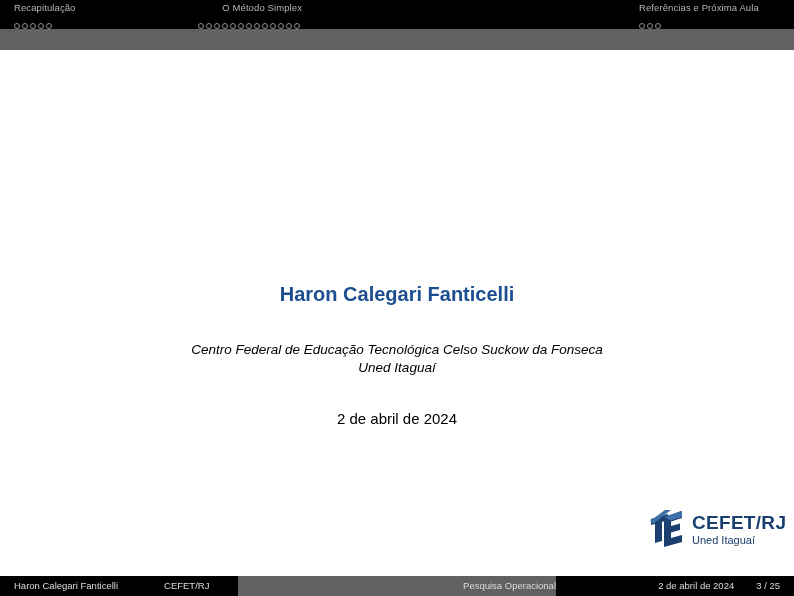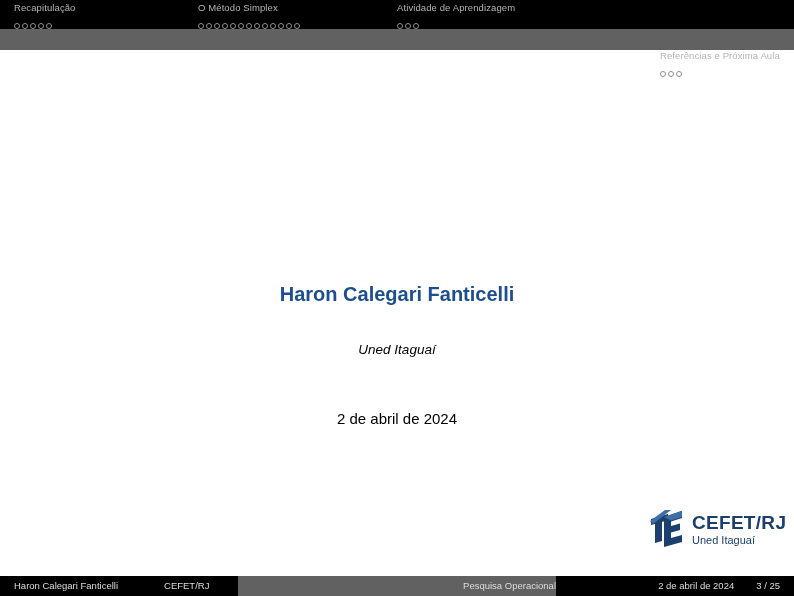--- a/index.html
+++ b/index.html
@@ -209,48 +209,43 @@
 
   <div class="nav-bar">
 
     <div class="nav-section" style="left:14px;">
       <span class="nav-label">Recapitulação</span>
       <span class="nav-dots">
         <span class="nav-dot"></span><span class="nav-dot"></span><span class="nav-dot"></span><span class="nav-dot"></span><span class="nav-dot"></span>
       </span>
     </div>
 
-    <div class="nav-section" style="left:198px;">
+    <div class="nav-section" style="left:198px;text-align:right;">
       <span class="nav-label">O Método Simplex</span>
       <span class="nav-dots">
         <span class="nav-dot"></span><span class="nav-dot"></span><span class="nav-dot"></span><span class="nav-dot"></span><span class="nav-dot"></span><span class="nav-dot"></span><span class="nav-dot"></span><span class="nav-dot"></span><span class="nav-dot"></span><span class="nav-dot"></span><span class="nav-dot"></span><span class="nav-dot"></span><span class="nav-dot"></span>
       </span>
     </div>
 
-    <div class="nav-section" style="left:397px;">
-      <span class="nav-label">Atividade de Aprendizagem</span>
-      <span class="nav-dots">
-        <span class="nav-dot"></span><span class="nav-dot"></span><span class="nav-dot"></span>
-      </span>
-    </div>
-
-    <div class="nav-section" style="left:660px;margin-top:48px;">
+
+    <div class="nav-section" style="left:639px;">
       <span class="nav-label">Referências e Próxima Aula</span>
       <span class="nav-dots">
         <span class="nav-dot"></span><span class="nav-dot"></span><span class="nav-dot"></span>
       </span>
     </div>
   </div>
 
   <div class="nav-underbar"></div>
 
 
   <div class="author">Haron Calegari Fanticelli</div>
 
   <div class="institute">
+    <span>Centro Federal de Educação Tecnológica Celso Suckow da Fonseca</span>
     <span class="line2">Uned Itaguaí</span>
   </div>
 
   <div class="date">2 de abril de 2024</div>
 
   <div class="logo">
     <svg class="logo-mark" viewBox="0 0 40 42">
       <path d="M3 11 L20 6 L20 12 L14 14 L14 33 L7 35 L7 16 L3 17 Z" fill="#1b3f6e"></path>
       <path d="M16 9 L34 3 L34 10 L23 13.5 L23 18 L32 15.5 L32 22 L23 24.5 L23 30 L34 27 L34 34 L16 39 Z" fill="#1b3f6e"></path>
       <path d="M2 13 L17 2 L23 2 L5 16 Z" fill="#3d6fa8"></path>

